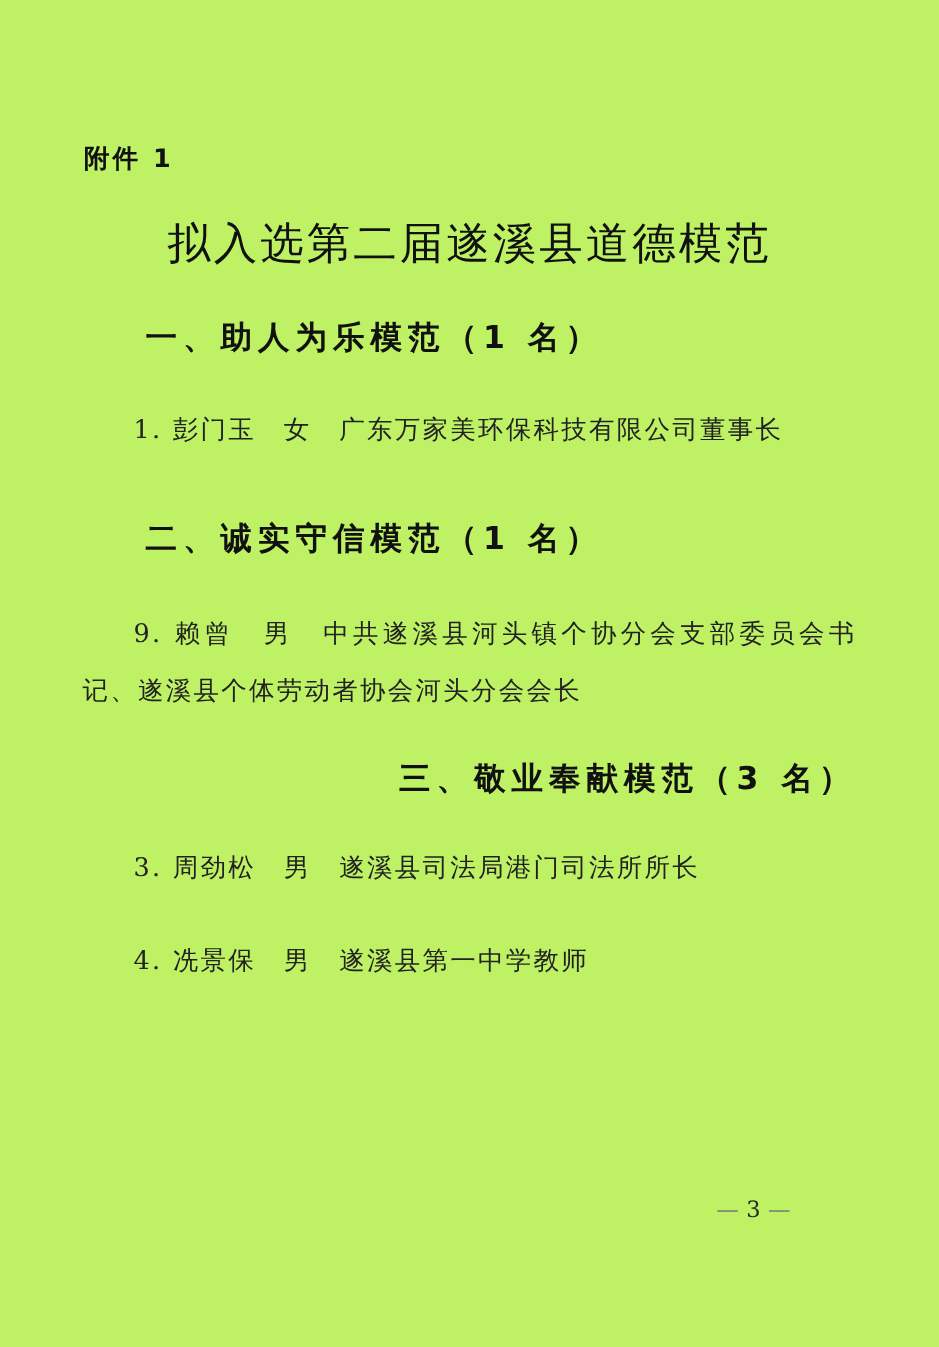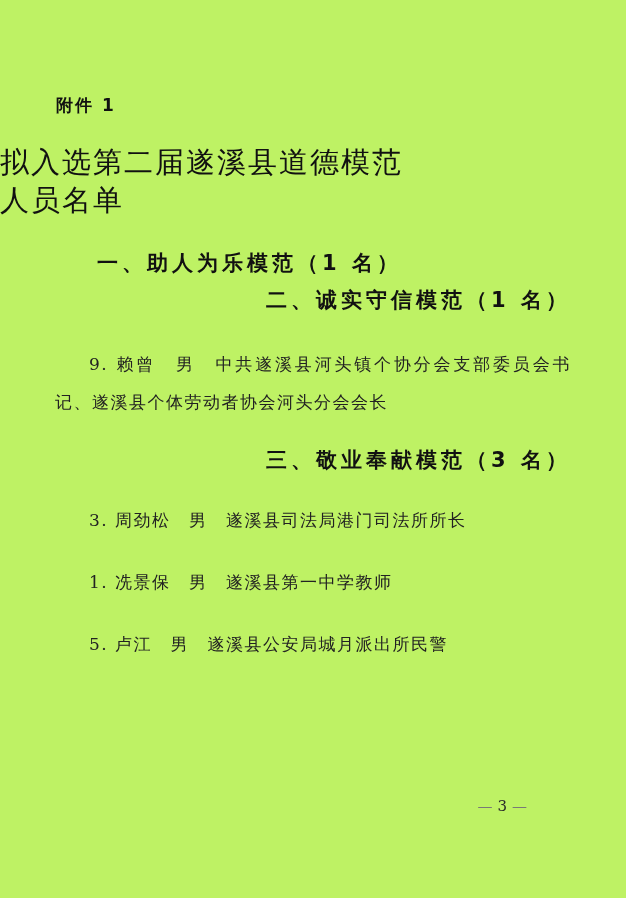--- a/index.html
+++ b/index.html
@@ -19,21 +19,21 @@
   .attachment-label {
     margin: 94px 0 0 56px;
     font-family: "DejaVu Sans", "Liberation Sans", sans-serif;
     font-weight: bold;
     font-size: 17px;
     letter-spacing: 2px;
     color: #111111;
   }
   .doc-title {
     margin-top: 26px;
-    text-align: left;
+    text-align: center;
     font-family: "DejaVu Serif", "Liberation Serif", serif;
     font-size: 29px;
     line-height: 38px;
     letter-spacing: 2px;
     color: #111111;
     font-weight: 500;
   }
   .content {
     margin: 0 55px;
     width: 516px;
@@ -53,21 +53,21 @@
     font-size: 17px;
     line-height: 38px;
     letter-spacing: 1.5px;
     color: #222222;
     text-indent: 2em;
     text-align: justify;
     margin: 0;
   }
   .mt-s1 { margin-top: 32px; }
   .mt-i1 { margin-top: 31px; }
-  .mt-s2 { margin-top: 13px; text-align: right; }
+  .mt-s2 { margin-top: 41px; }
   .mt-i2 { margin-top: 33px; }
   .mt-s3 { margin-top: 27px; text-align: right; }
   .mt-i3 { margin-top: 29px; }
   .mt-i4 { margin-top: 24px; }
   .mt-i5 { margin-top: 24px; }
   .page-footer {
     position: absolute;
     top: 797px;
     right: 94px;
     font-family: "DejaVu Serif", "Liberation Serif", serif;
@@ -86,39 +86,38 @@
 </style>
 </head>
 <body>
 
 <div class="page">
 
   <div class="attachment-label">附件 1</div>
 
   <div class="doc-title">
     <div>拟入选第二届遂溪县道德模范</div>
-    <div>人员名单</div>
   </div>
 
   <div class="content">
 
     <p class="section-heading mt-s1">一、助人为乐模范（1 名）</p>
 
+    <p class="person-item mt-i1">1. 彭门玉　女　广东万家美环保科技有限公司董事长</p>
 
     <p class="section-heading mt-s2">二、诚实守信模范（1 名）</p>
 
     <p class="person-item mt-i2">9. 赖曾　男　中共遂溪县河头镇个协分会支部委员会书记、遂溪县个体劳动者协会河头分会会长</p>
 
     <p class="section-heading mt-s3">三、敬业奉献模范（3 名）</p>
 
     <p class="person-item mt-i3">3. 周劲松　男　遂溪县司法局港门司法所所长</p>
 
-    <p class="person-item mt-i4">1. 冼景保　男　遂溪县第一中学教师</p>
+    <p class="person-item mt-i4">4. 冼景保　男　遂溪县第一中学教师</p>
 
-    <p class="person-item mt-i5">5. 卢江　男　遂溪县公安局城月派出所民警</p>
 
   </div>
 
   <div class="page-footer">
     <span class="dash">—</span><span class="num">3</span><span class="dash">—</span>
   </div>
 
 </div>
 
 </body></html>

